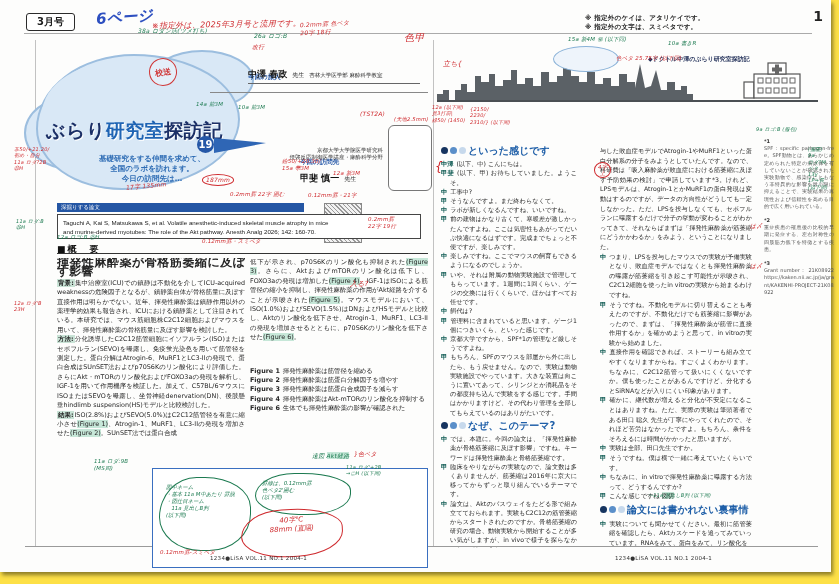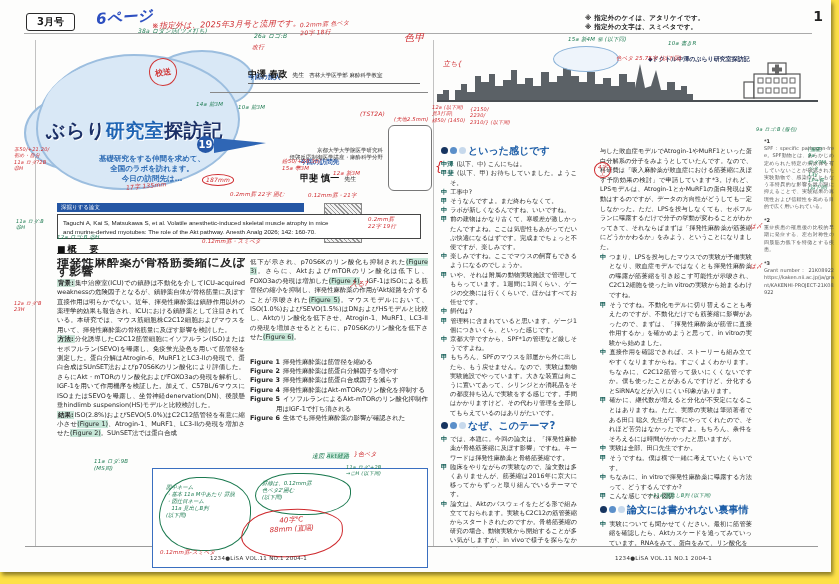--- a/index.html
+++ b/index.html
@@ -124,31 +124,30 @@
   <div class="sec-head">■概　要</div>
   <div class="hline" style="left:57px;top:253px;width:371px;background:#333;"></div>
   <div class="abs-col" style="left:57px;top:258px;width:188px;height:205px;">
     <p class="abs-title">揮発性麻酔薬が骨格筋萎縮に及ぼす影響</p>
     <p class="plain-p"><span class="chip">背景:</span><span>集中治療室(ICU)での鎮静は不動化を介してICU-acquired weaknessの危険因子となるが、鎮静薬自体が骨格筋量に及ぼす直接作用は明らかでない。近年、揮発性麻酔薬は鎮静作用以外の薬理学的効果も報告され、ICUにおける鎮静薬として注目されている。本研究では、マウス筋細胞株C2C12細胞およびマウスを用いて、揮発性麻酔薬の骨格筋量に及ぼす影響を検討した。</span></p>
     <p class="plain-p"><span class="chip">方法:</span><span>分化誘導したC2C12筋管細胞にイソフルラン(ISO)またはセボフルラン(SEVO)を曝露し、免疫蛍光染色を用いて筋管径を測定した。蛋白分解はAtrogin-6、MuRF1とLC3-IIの発現で、蛋白合成はSUnSET法およびp70S6Kのリン酸化により評価した。さらにAkt・mTORのリン酸化およびFOXO3aの発現を解析し、IGF-1を用いて作用機序を検証した。加えて、C57BL/6マウスにISOまたはSEVOを曝露し、坐骨神経denervation(DN)、後肢懸垂hindlimb suspension(HS)モデルと比較検討した。</span></p>
     <p class="plain-p"><span class="chip">結果:</span><span>ISO(2.8%)およびSEVO(5.0%)はC2C12筋管径を有意に縮小させ</span><span class="flhl">(Figure 1)</span><span>、Atrogin-1、MuRF1、LC3-IIの発現を増加させた</span><span class="flhl">(Figure 2)</span><span>。SUnSET法では蛋白合成</span></p>
   </div>
   <div class="abs-col" style="left:250px;top:258px;width:178px;height:205px;">
     <p class="plain-p"><span>低下が示され、p70S6Kのリン酸化も抑制された</span><span class="flhl">(Figure 3)</span><span>。さらに、AktおよびmTORのリン酸化は低下し、FOXO3aの発現は増加した</span><span class="flhl">(Figure 4)</span><span>。IGF-1はISOによる筋管径の縮小を抑制し、揮発性麻酔薬の作用がAkt経路を介することが示唆された</span><span class="flhl">(Figure 5)</span><span>。マウスモデルにおいて、ISO(1.0%)およびSEVO(1.5%)はDNおよびHSモデルと比較し、Aktのリン酸化を低下させ、Atrogin-1、MuRF1、LC3-IIの発現を増加させるとともに、p70S6Kのリン酸化を低下させた</span><span class="flhl">(Figure 6)</span><span>。</span></p>
-    <div style="margin-top:15px;">
+    <div style="margin-top:24px;">
 
         <p class="figitem"><span class="fign">Figure 1</span><span>揮発性麻酔薬は筋管径を縮める</span></p>
 
         <p class="figitem"><span class="fign">Figure 2</span><span>揮発性麻酔薬は筋蛋白分解因子を増やす</span></p>
 
         <p class="figitem"><span class="fign">Figure 3</span><span>揮発性麻酔薬は筋蛋白合成因子を減らす</span></p>
 
         <p class="figitem"><span class="fign">Figure 4</span><span>揮発性麻酔薬はAkt-mTORのリン酸化を抑制する</span></p>
 
-        <p class="figitem"><span class="fign">Figure 5</span><span>イソフルランによるAkt-mTORのリン酸化抑制作用はIGF-1で打ち消される</span></p>
 
         <p class="figitem"><span class="fign">Figure 6</span><span>生体でも揮発性麻酔薬の影響が確認された</span></p>
       </div>
   </div>
 
   <div class="fig-box">
     <div class="hcloud green" style="left:6px;top:8px;width:92px;height:74px;position:absolute;">図中ネーム
 ・基本 11a M中あたり 罫脱
 ・図仕目ネーム
 　11a 見出しB判

